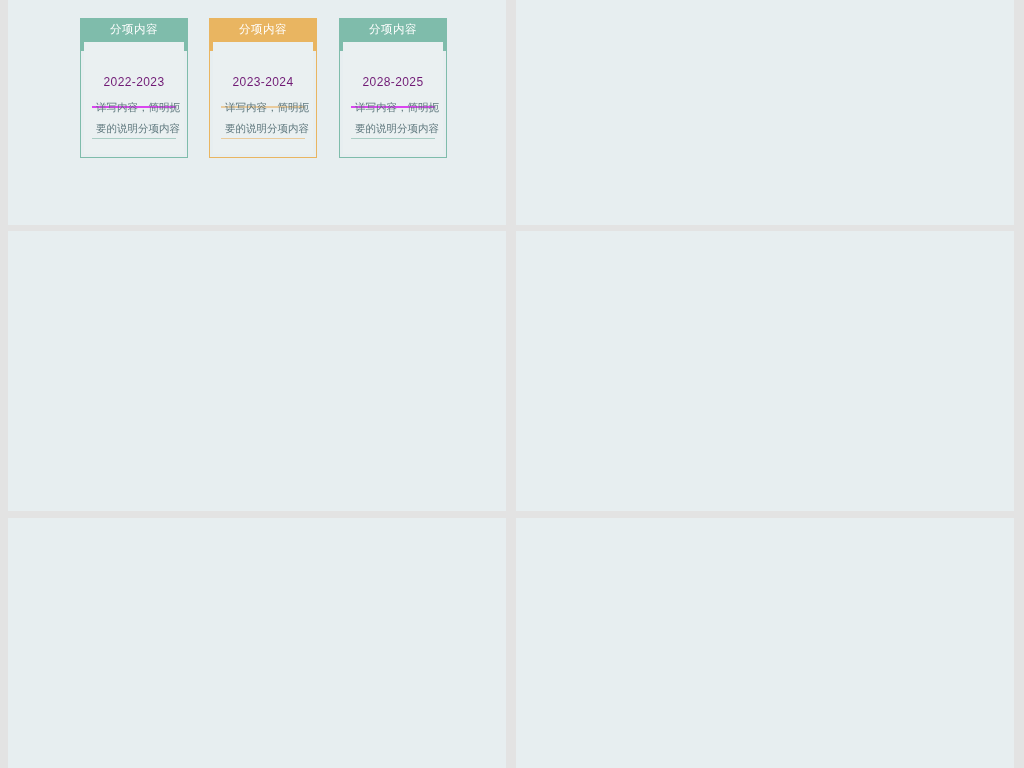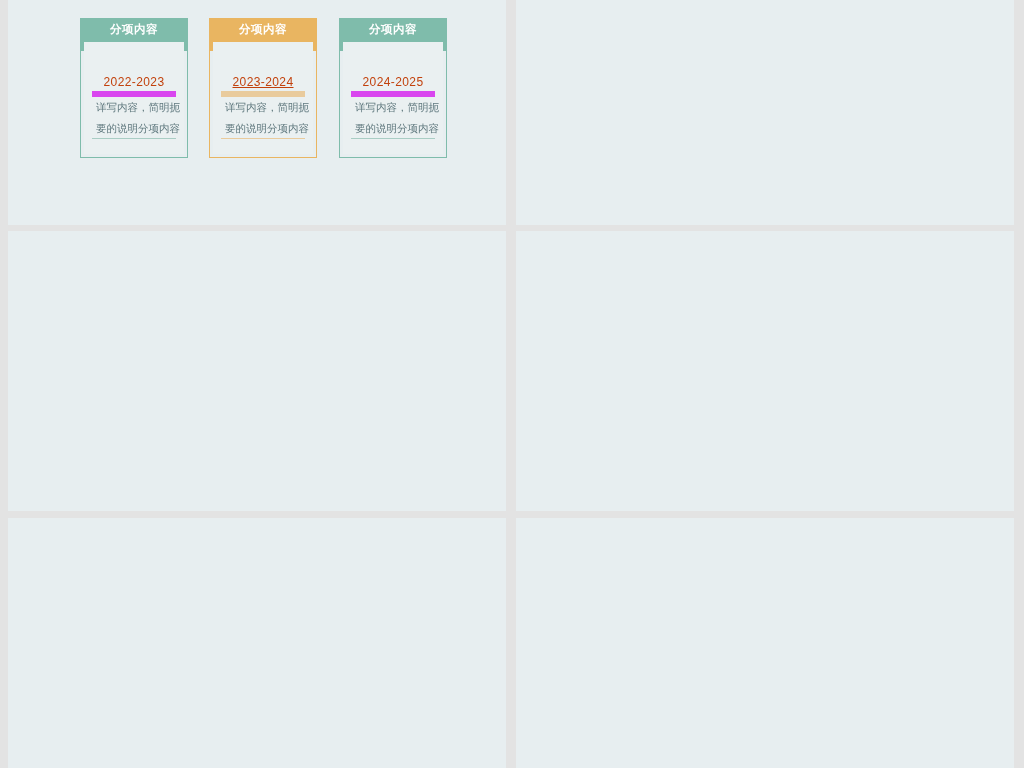--- a/index.html
+++ b/index.html
@@ -20,33 +20,33 @@
   .s2{left:516px;top:-55px;}
   .s3{left:8px;top:231px;}
   .s4{left:516px;top:231px;}
   .s5{left:8px;top:518px;}
   .s6{left:516px;top:518px;}
 
   
   .cards{position:absolute;left:72px;top:73px;width:370px;height:142px;}
   .card{position:absolute;top:0;width:108px;height:140px;box-sizing:border-box;}
   .card .chead{height:32px;line-height:20px;text-align:center;color:#fff;
-     font-size:11.5px;font-weight:bold;letter-spacing:.5px;}
+     font-size:11.5px;font-weight:normal;letter-spacing:.5px;}
   .card .cbody{position:absolute;left:3px;right:3px;top:23px;bottom:3px;
      text-align:center;background:#eaf0f1;}
-  .card .cyear{position:absolute;left:8px;right:8px;top:33px;font-size:12px;color:#c2410c;
-     letter-spacing:.4px;padding-bottom:2px;border-bottom:6px solid #d946ef;}
+  .card .cyear{position:absolute;left:8px;right:8px;top:33px;font-size:12px;color:#701a75;
+     letter-spacing:.4px;padding-bottom:17px;border-bottom:2px solid #d946ef;}
   .card .cbodytext{position:absolute;left:10px;right:2px;top:55px;font-size:10.5px;
      line-height:21px;color:#5e777d;}
   .card .crule{position:absolute;left:8px;right:8px;height:0;border-bottom:1px solid #a9cdc4;}
   .card.green{border:1.4px solid #7fbcab;}
   .card.green .chead{background:#7fbcab;}
   .card.orange{border:1.4px solid #e9b561;}
   .card.orange .chead{background:#e9b561;}
-  .card.orange .cyear{border-bottom-color:#e9cb9d;text-decoration:underline;}
+  .card.orange .cyear{border-bottom-color:#e9cb9d;}
   .card.orange .crule{border-bottom-color:#e9cb9d;}
 </style>
 </head>
 <body>
 
 <div class="grid">
   <div class="slide s1">
     <div class="cards">
       <div class="card green" style="left:0">
         <div class="chead">分项内容</div>
@@ -60,21 +60,21 @@
         <div class="chead">分项内容</div>
         <div class="cbody">
           <div class="cyear">2023-2024</div>
           <div class="cbodytext">详写内容，简明扼要的说明分项内容</div>
           <div class="crule" style="top:96px"></div>
         </div>
       </div>
       <div class="card green" style="left:259px">
         <div class="chead">分项内容</div>
         <div class="cbody">
-          <div class="cyear">2024-2025</div>
+          <div class="cyear">2028-2025</div>
           <div class="cbodytext">详写内容，简明扼要的说明分项内容</div>
           <div class="crule" style="top:96px"></div>
         </div>
       </div>
     </div>
   </div>
   <div class="slide s2"></div>
   <div class="slide s3"></div>
   <div class="slide s4"></div>
   <div class="slide s5"></div>

